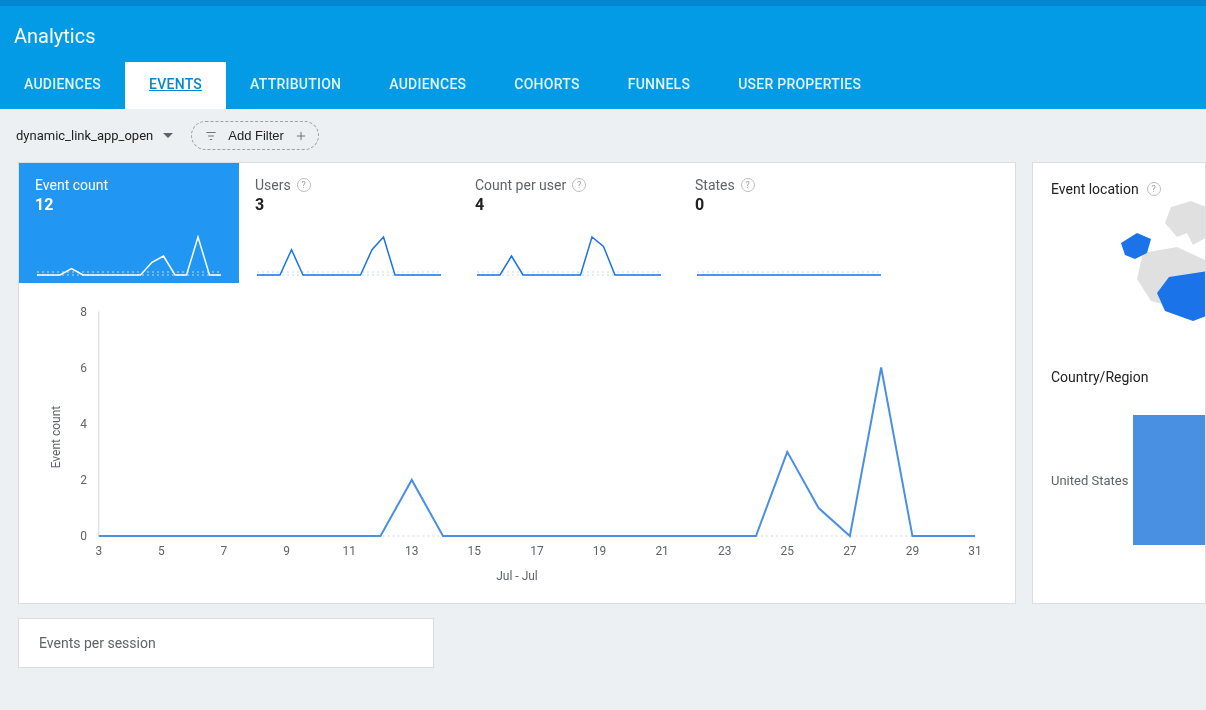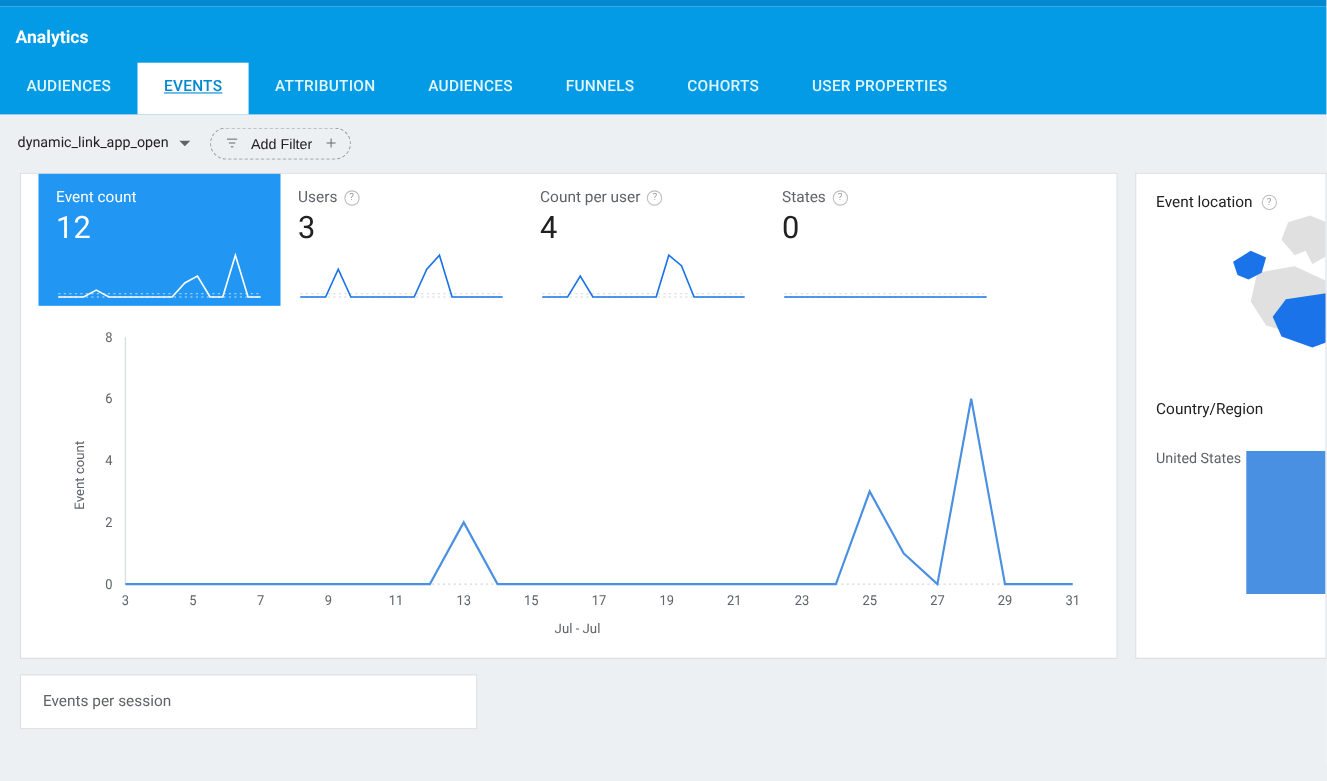--- a/index.html
+++ b/index.html
@@ -15,21 +15,21 @@
     --spark-stroke: #1a73e8;
   }
   * { box-sizing: border-box; }
   html, body { margin:0; padding:0; height:100%; font-family: Roboto, Arial, sans-serif; background:var(--bg-grey); color:var(--text-dark); }
   .top-strip { height:6px; background:var(--blue-dark-strip); }
   .header {
     background: var(--blue-header);
     color: #fff;
     padding: 0;
   }
-  .header-title { font-size:16px; font-weight:700; padding:18px 14px 14px 14px; }
+  .header-title { font-size:20px; font-weight:400; padding:18px 14px 14px 14px; }
   .tabs { display:flex; gap:0; padding: 0 0 0 0; }
   .tab {
     font-size:14px; letter-spacing:0.25px; font-weight:500;
     padding: 14px 24px; cursor:pointer; color:#e1f5fe;
     border-bottom: 3px solid transparent;
   }
   .tab.active { color:#fff; background:#fff; color:var(--text-dark); border-bottom:none; }
   .tab.active { background:#fff; color:#1a73e8; }
   
   .tab.active {
@@ -43,48 +43,48 @@
   .dropdown {
     display:flex; align-items:center; gap:10px;
     font-size:13px; color:var(--text-dark);
     cursor:pointer;
     text-align:center;
   }
   .caret-down {
     width:0; height:0; border-left:5px solid transparent; border-right:5px solid transparent; border-top:5px solid #5f6368;
   }
   .add-filter {
-    display:flex; align-items:flex-start; gap:10px;
+    display:flex; align-items:flex-end; gap:10px;
     border:1px dashed #9aa0a6; border-radius:18px;
     padding:6px 10px 6px 12px; font-size:13px; color:var(--text-dark);
     cursor:pointer; background:transparent;
   }
   .icon-filter { width:14px; height:14px; stroke:#5f6368; stroke-width:1.5; fill:none; }
   .icon-plus { width:14px; height:14px; stroke:#5f6368; stroke-width:1.5; fill:none; }
 
   .content-row { display:flex; gap:16px; padding:0 0 0 18px; }
   .main-card {
     background:#fff; border:1px solid var(--border); width:998px;
-    padding: 0 0 12px 16px;
+    padding: 0 0 12px 0;
   }
   .side-card {
     background:#fff; border:1px solid var(--border); flex:1; min-width:170px; padding:18px 0 16px 18px;
     overflow:hidden;
   }
 
   .metric-row { display:flex; }
   .metric-tile {
     width:220px; height:120px; padding:14px 16px 6px 16px;
     display:flex; flex-direction:column; justify-content:space-between;
     position:relative;
   }
   .metric-tile.active { background: var(--blue-tile); color:#fff; }
   .metric-label { font-size:14px; font-weight:400; display:flex; align-items:center; gap:6px; color:var(--text-grey);}
   .metric-tile.active .metric-label { color:#fff; }
-  .metric-value { font-size:28px; font-weight:400; margin-top:2px;}
+  .metric-value { font-size:16px; font-weight:700; margin-top:2px;}
   .metric-tile.active .metric-value { color:#fff; }
   .help-circle {
     width:14px; height:14px; border:1px solid #bdbdbd; border-radius:50%;
     display:inline-flex; align-items:center; justify-content:center;
     font-size:9px; color:#9e9e9e;
   }
   .spark { width:100%; height:42px; }
   .spark-baseline { stroke:#cfd8dc; stroke-dasharray:2 3; stroke-width:1; }
   .metric-tile.active .spark-baseline { stroke:#bbdefb; }
   .spark-line { fill:none; stroke: var(--spark-stroke); stroke-width:1.5; }
@@ -100,39 +100,39 @@
   .chart-baseline { stroke:#cfd8dc; stroke-dasharray:2 3; stroke-width:1;}
   .x-caption { text-align:center; font-size:12px; color:var(--text-grey); margin-top:4px;}
 
   .events-session-card {
     background:#fff; border:1px solid var(--border); width:416px; margin:14px 0 0 18px;
     padding:16px 20px; font-size:14px; color:var(--text-grey);
   }
 
   .side-title { font-size:14px; color:var(--text-dark); display:flex; align-items:center; gap:8px;}
   .legend-title { font-size:14px; color:var(--text-dark); margin-top:8px;}
-  .legend-row { display:flex; align-items:flex-start; margin-top:30px;}
+  .legend-row { display:flex; align-items:center; margin-top:30px;}
   .legend-label { font-size:13px; color:var(--text-grey); width:78px;}
   .legend-bar { height:130px; background:#4a90e2; flex:1; margin-left:4px;}
   .map-svg { width:180px; height:160px; }
 </style>
 </head>
 <body>
 
 <div class="top-strip"></div>
 
 <header class="header">
   <div class="header-title">Analytics</div>
   <nav class="tabs" id="tabs">
       <div class="tab">AUDIENCES</div>
       <div class="tab active">EVENTS</div>
       <div class="tab">ATTRIBUTION</div>
       <div class="tab">AUDIENCES</div>
+      <div class="tab">COHORTS</div>
       <div class="tab">FUNNELS</div>
-      <div class="tab">COHORTS</div>
       <div class="tab">USER PROPERTIES</div>
     </nav>
 </header>
 
 <div class="toolbar">
   <div class="dropdown">
     <span>dynamic_link_app_open</span>
     <span class="caret-down"></span>
   </div>
   <button class="add-filter">

